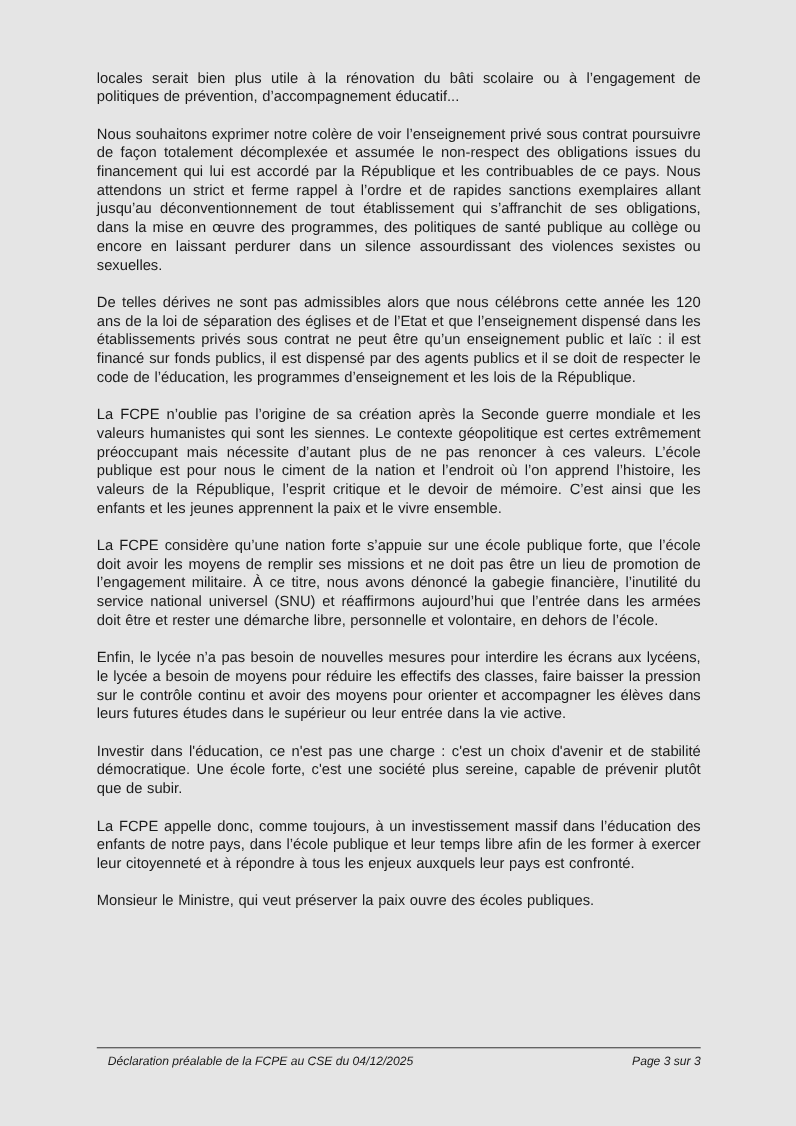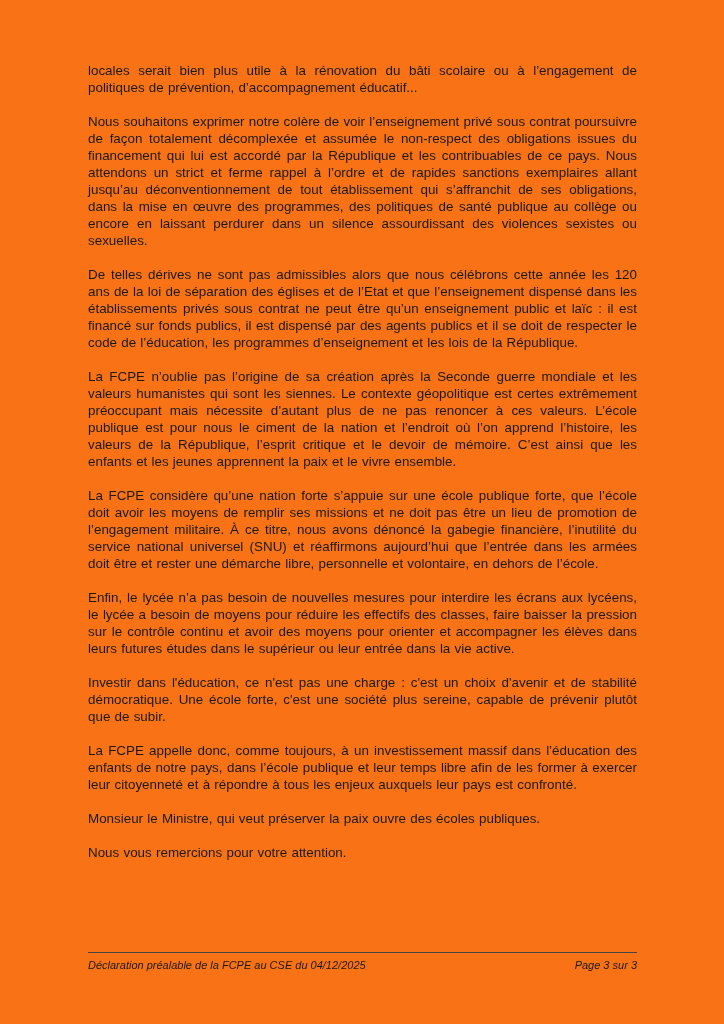--- a/index.html
+++ b/index.html
@@ -5,21 +5,21 @@
   * { margin: 0; padding: 0; box-sizing: border-box; }
   html, body {
     width: 724px;
     background: #ffffff;
     font-family: "Liberation Sans", "DejaVu Sans", sans-serif;
   }
   .page {
     position: relative;
     width: 724px;
     height: 1024px;
-    background: #f97316;
+    background: #e5e5e5;
     overflow: hidden;
   }
   .content {
     position: absolute;
     top: 62px;
     left: 88px;
     width: 549px;
     color: #1a1a1a;
   }
   .content p {
@@ -38,20 +38,21 @@
   .footer-rule {
     border-top: 1px solid #444444;
     width: 100%;
     height: 0;
     margin-bottom: 6px;
   }
   .footer-row {
     display: flex;
     justify-content: space-between;
     align-items: flex-end;
+    margin-left: 10px;
   }
   .footer-row span {
     font-style: italic;
     font-size: 11px;
     line-height: 13px;
     color: #1a1a1a;
   }
 </style>
 </head>
 <body>
@@ -61,21 +62,20 @@
   <div class="content">
     <p>locales serait bien plus utile à la rénovation du bâti scolaire ou à l’engagement de politiques de prévention, d’accompagnement éducatif...</p>
     <p>Nous souhaitons exprimer notre colère de voir l’enseignement privé sous contrat poursuivre de façon totalement décomplexée et assumée le non-respect des obligations issues du financement qui lui est accordé par la République et les contribuables de ce pays. Nous attendons un strict et ferme rappel à l’ordre et de rapides sanctions exemplaires allant jusqu’au déconventionnement de tout établissement qui s’affranchit de ses obligations, dans la mise en œuvre des programmes, des politiques de santé publique au collège ou encore en laissant perdurer dans un silence assourdissant des violences sexistes ou sexuelles.</p>
     <p>De telles dérives ne sont pas admissibles alors que nous célébrons cette année les 120 ans de la loi de séparation des églises et de l’Etat et que l’enseignement dispensé dans les établissements privés sous contrat ne peut être qu’un enseignement public et laïc : il est financé sur fonds publics, il est dispensé par des agents publics et il se doit de respecter le code de l’éducation, les programmes d’enseignement et les lois de la République.</p>
     <p>La FCPE n’oublie pas l’origine de sa création après la Seconde guerre mondiale et les valeurs humanistes qui sont les siennes. Le contexte géopolitique est certes extrêmement préoccupant mais nécessite d’autant plus de ne pas renoncer à ces valeurs. L’école publique est pour nous le ciment de la nation et l’endroit où l’on apprend l’histoire, les valeurs de la République, l’esprit critique et le devoir de mémoire. C’est ainsi que les enfants et les jeunes apprennent la paix et le vivre ensemble.</p>
     <p>La FCPE considère qu’une nation forte s’appuie sur une école publique forte, que l’école doit avoir les moyens de remplir ses missions et ne doit pas être un lieu de promotion de l’engagement militaire. À ce titre, nous avons dénoncé la gabegie financière, l’inutilité du service national universel (SNU) et réaffirmons aujourd’hui que l’entrée dans les armées doit être et rester une démarche libre, personnelle et volontaire, en dehors de l’école.</p>
     <p>Enfin, le lycée n’a pas besoin de nouvelles mesures pour interdire les écrans aux lycéens, le lycée a besoin de moyens pour réduire les effectifs des classes, faire baisser la pression sur le contrôle continu et avoir des moyens pour orienter et accompagner les élèves dans leurs futures études dans le supérieur ou leur entrée dans la vie active.</p>
     <p>Investir dans l'éducation, ce n'est pas une charge : c'est un choix d'avenir et de stabilité démocratique. Une école forte, c'est une société plus sereine, capable de prévenir plutôt que de subir.</p>
     <p>La FCPE appelle donc, comme toujours, à un investissement massif dans l’éducation des enfants de notre pays, dans l’école publique et leur temps libre afin de les former à exercer leur citoyenneté et à répondre à tous les enjeux auxquels leur pays est confronté.</p>
     <p>Monsieur le Ministre, qui veut préserver la paix ouvre des écoles publiques.</p>
-    <p>Nous vous remercions pour votre attention.</p>
   </div>
 
   <div class="footer">
     <div class="footer-rule"></div>
     <div class="footer-row">
       <span>Déclaration préalable de la FCPE au CSE du 04/12/2025</span>
       <span>Page 3 sur 3</span>
     </div>
   </div>
 

